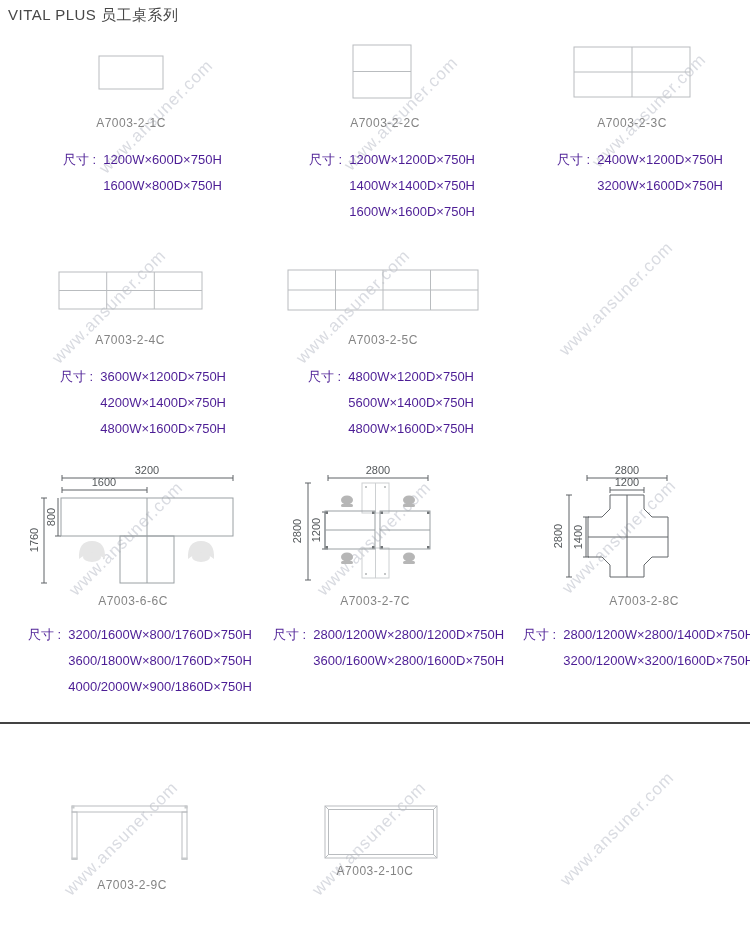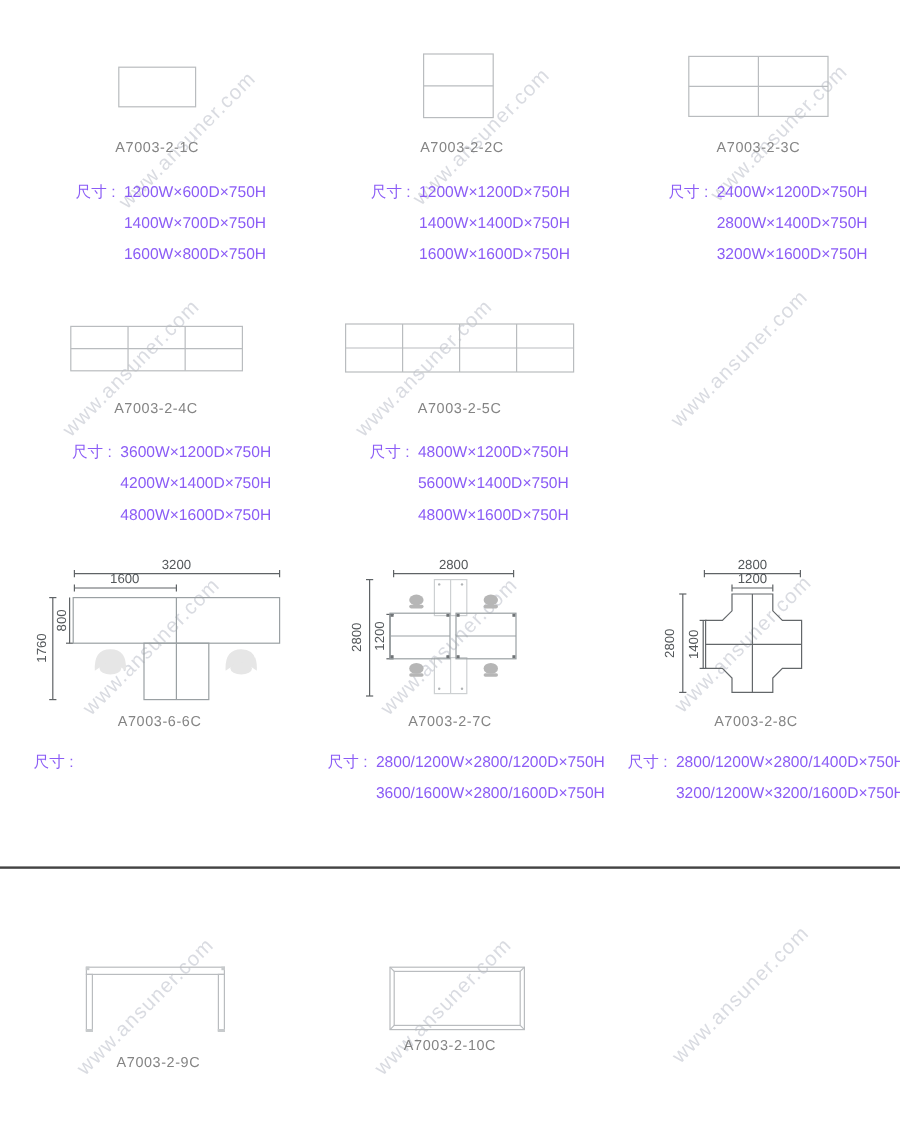--- a/index.html
+++ b/index.html
@@ -3,21 +3,21 @@
 <meta charset="utf-8">
 <style>
   html,body{margin:0;padding:0;background:#fff;}
   #page{position:relative;width:750px;height:943px;background:#ffffff;overflow:hidden;
         font-family:"Liberation Sans","DejaVu Sans",sans-serif;}
   .wm{position:absolute;color:rgba(186,190,200,0.55);font-size:17px;letter-spacing:1px;
       transform:rotate(-45deg);white-space:nowrap;pointer-events:none;}
   .sec-title{position:absolute;font-size:15px;color:#474747;letter-spacing:0.5px;white-space:nowrap;}
   .model{position:absolute;width:130px;text-align:center;font-size:12px;color:#848484;
          letter-spacing:0.5px;white-space:nowrap;}
-  .dims{position:absolute;display:flex;font-size:13px;color:#8b5cf6;line-height:26px;white-space:nowrap;}
+  .dims{position:absolute;display:flex;font-size:13px;color:#4c1d95;line-height:26px;white-space:nowrap;}
   .dims .lbl{margin-right:7px;}
   .dg{position:absolute;}
   .dg .ln-light{stroke:#b9bcbf;stroke-width:1;fill:none;}
   .dg .ln-mid{stroke:#9aa0a3;stroke-width:1;fill:none;}
   .dg .ln-dark{stroke:#63676a;stroke-width:1;fill:none;}
   .dg .ln-pale{stroke:#cdd0d2;stroke-width:1;fill:none;}
   .dg .dim{stroke:#5f6366;stroke-width:1;fill:none;}
   .dg text{font-family:"Liberation Sans","DejaVu Sans",sans-serif;font-size:11px;fill:#54585b;}
   .divider{position:absolute;left:0;top:722px;width:750px;height:2px;background:#434343;}
 </style>
@@ -32,30 +32,30 @@
   <span class="wm" style="left:33px;top:297px">www.ansuner.com</span>
   <span class="wm" style="left:277px;top:297px">www.ansuner.com</span>
   <span class="wm" style="left:540px;top:289px">www.ansuner.com</span>
   <span class="wm" style="left:50px;top:529px">www.ansuner.com</span>
   <span class="wm" style="left:298px;top:529px">www.ansuner.com</span>
   <span class="wm" style="left:543px;top:527px">www.ansuner.com</span>
   <span class="wm" style="left:45px;top:829px">www.ansuner.com</span>
   <span class="wm" style="left:293px;top:829px">www.ansuner.com</span>
   <span class="wm" style="left:541px;top:819px">www.ansuner.com</span>
 
+  <div class="sec-title" style="left:8px;top:6px">VITAL PLUS  员工桌系列</div>
 
   <svg class="dg" style="left:97px;top:54px" width="68" height="37" viewBox="0 0 68 37">
     <rect class="ln-light" x="2" y="2" width="64" height="33"></rect>
   </svg>
   <div class="model" style="left:66px;top:116px">A7003-2-1C</div>
   <div class="dims" style="left:63px;top:147px">
     <span class="lbl">尺寸 :</span>
     <span>
       <span style="display:block">1200W×600D×750H</span>
-      <span style="display:block">1400W×700D×750H</span>
       <span style="display:block">1600W×800D×750H</span>
     </span>
   </div>
 
   <svg class="dg" style="left:351px;top:43px" width="62" height="57" viewBox="0 0 62 57">
     <rect class="ln-light" x="2" y="2" width="58" height="53"></rect>
     <line class="ln-light" x1="2" y1="28.5" x2="60" y2="28.5"></line>
   </svg>
   <div class="model" style="left:320px;top:116px">A7003-2-2C</div>
   <div class="dims" style="left:309px;top:147px">
@@ -70,21 +70,20 @@
   <svg class="dg" style="left:572px;top:45px" width="120" height="54" viewBox="0 0 120 54">
     <rect class="ln-light" x="2" y="2" width="116" height="50"></rect>
     <line class="ln-light" x1="60" y1="2" x2="60" y2="52"></line>
     <line class="ln-light" x1="2" y1="27" x2="118" y2="27"></line>
   </svg>
   <div class="model" style="left:567px;top:116px">A7003-2-3C</div>
   <div class="dims" style="left:557px;top:147px">
     <span class="lbl">尺寸 :</span>
     <span>
       <span style="display:block">2400W×1200D×750H</span>
-      <span style="display:block">2800W×1400D×750H</span>
       <span style="display:block">3200W×1600D×750H</span>
     </span>
   </div>
 
   <svg class="dg" style="left:57px;top:270px" width="147" height="41" viewBox="0 0 147 41">
     <rect class="ln-light" x="2" y="2" width="143" height="37"></rect>
     <line class="ln-light" x1="49.7" y1="2" x2="49.7" y2="39"></line>
     <line class="ln-light" x1="97.3" y1="2" x2="97.3" y2="39"></line>
     <line class="ln-light" x1="2" y1="20.5" x2="145" y2="20.5"></line>
   </svg>
@@ -140,20 +139,25 @@
       <ellipse fill="#e6e6e6" cx="171" cy="102" rx="9" ry="5"></ellipse>
     </g>
     <rect class="ln-mid" x="31" y="43" width="172" height="38" fill="#ffffff" fill-opacity="0"></rect>
     <line class="ln-mid" x1="117" y1="43" x2="117" y2="81"></line>
     <rect class="ln-mid" x="90" y="81" width="54" height="47"></rect>
     <line class="ln-mid" x1="117" y1="81" x2="117" y2="128"></line>
   </svg>
   <div class="model" style="left:68px;top:594px">A7003-6-6C</div>
   <div class="dims" style="left:28px;top:622px">
     <span class="lbl">尺寸 :</span>
+    <span>
+      <span style="display:block">3200/1600W×800/1760D×750H</span>
+      <span style="display:block">3600/1800W×800/1760D×750H</span>
+      <span style="display:block">4000/2000W×900/1860D×750H</span>
+    </span>
   </div>
 
   <svg class="dg" style="left:280px;top:455px" width="180" height="135" viewBox="0 0 180 135">
     <text x="98" y="19" text-anchor="middle">2800</text>
     <line class="dim" x1="48" y1="23" x2="148" y2="23"></line>
     <line class="dim" x1="48" y1="20" x2="48" y2="26"></line>
       <line class="dim" x1="148" y1="20" x2="148" y2="26"></line>
     <text transform="rotate(-90 21 76)" x="21" y="76" text-anchor="middle">2800</text>
     <line class="dim" x1="28" y1="28" x2="28" y2="125"></line>
     <line class="dim" x1="25" y1="28" x2="31" y2="28"></line>
@@ -216,21 +220,21 @@
     <line class="dim" x1="21" y1="40" x2="27" y2="40"></line>
       <line class="dim" x1="21" y1="122" x2="27" y2="122"></line>
     <text transform="rotate(-90 37 82)" x="37" y="82" text-anchor="middle">1400</text>
     <line class="dim" x1="41" y1="62" x2="41" y2="102"></line>
     <line class="dim" x1="38" y1="62" x2="44" y2="62"></line>
       <line class="dim" x1="38" y1="102" x2="44" y2="102"></line>
     <path class="ln-dark" d="M65,40 H99 V54 L107,62 H123 V102 H107 L99,110 V122 H65 V110 L57,102 H43 V62 H57 L65,54 Z"></path>
     <line class="ln-dark" x1="82" y1="40" x2="82" y2="122"></line>
     <line class="ln-dark" x1="43" y1="82" x2="123" y2="82"></line>
   </svg>
-  <div class="model" style="left:565px;top:594px">A7003-2-8C</div>
+  <div class="model" style="left:579px;top:594px">A7003-2-8C</div>
   <div class="dims" style="left:523px;top:622px">
     <span class="lbl">尺寸 :</span>
     <span>
       <span style="display:block">2800/1200W×2800/1400D×750H</span>
       <span style="display:block">3200/1200W×3200/1600D×750H</span>
     </span>
   </div>
 
   <div class="divider"></div>
 

